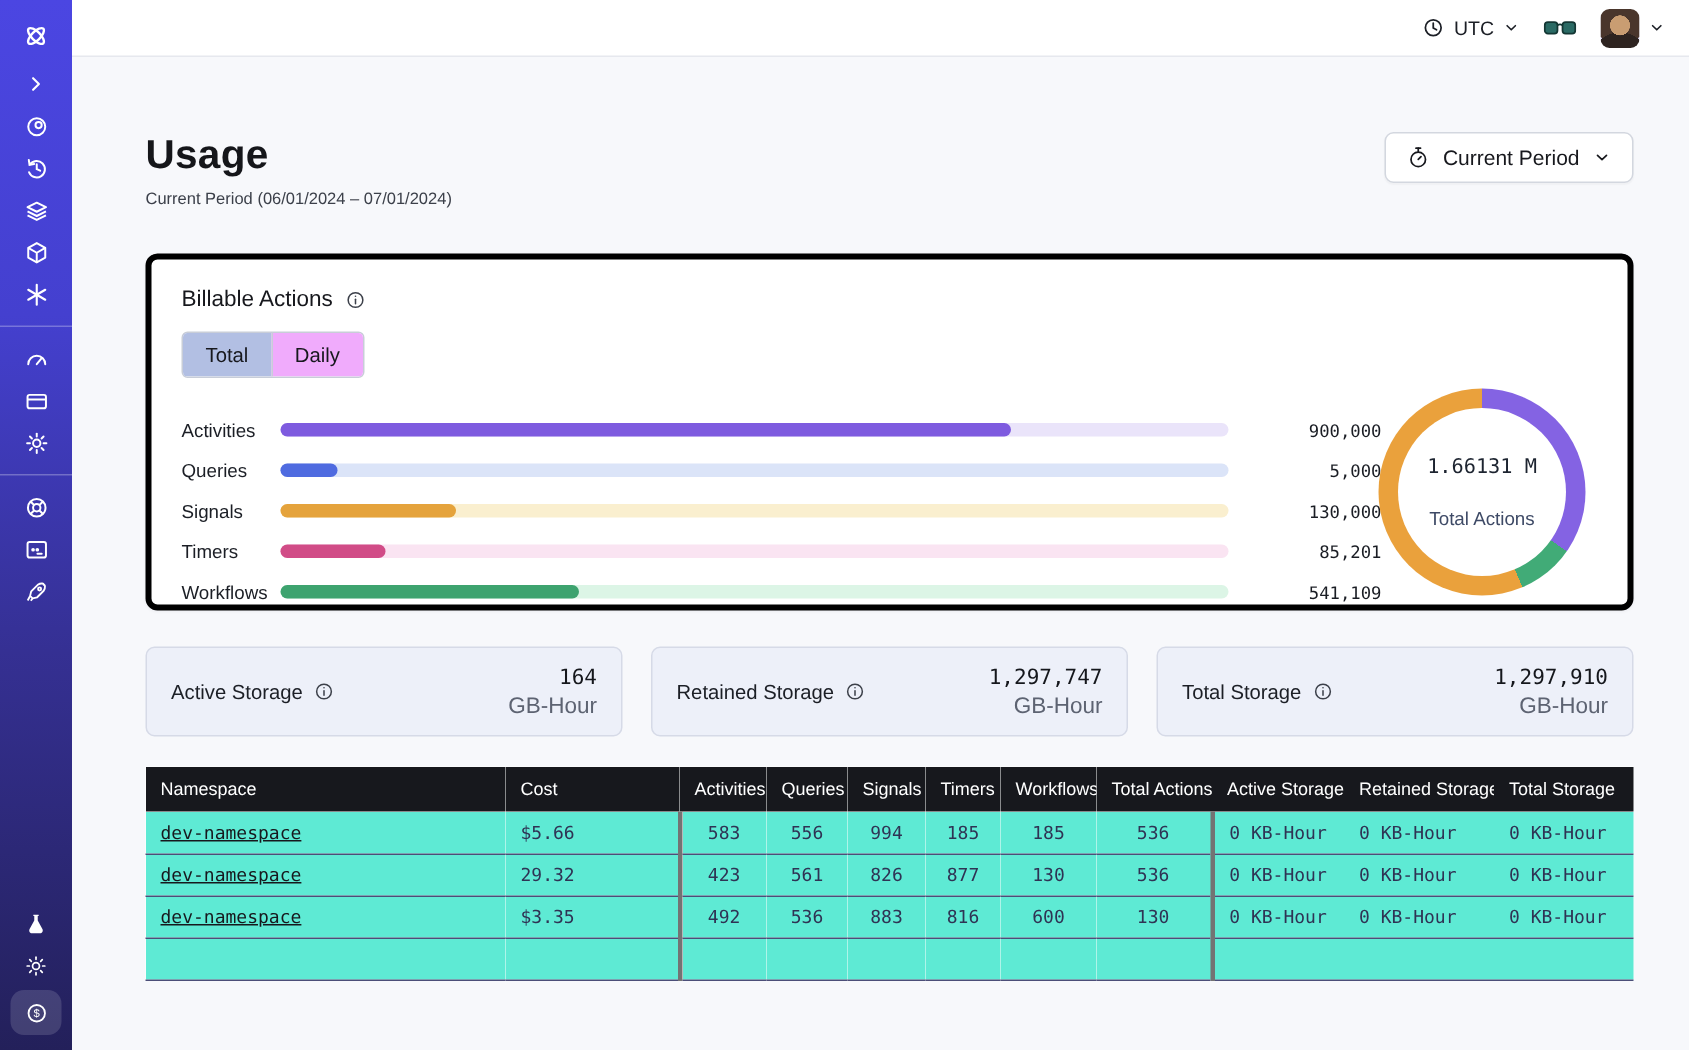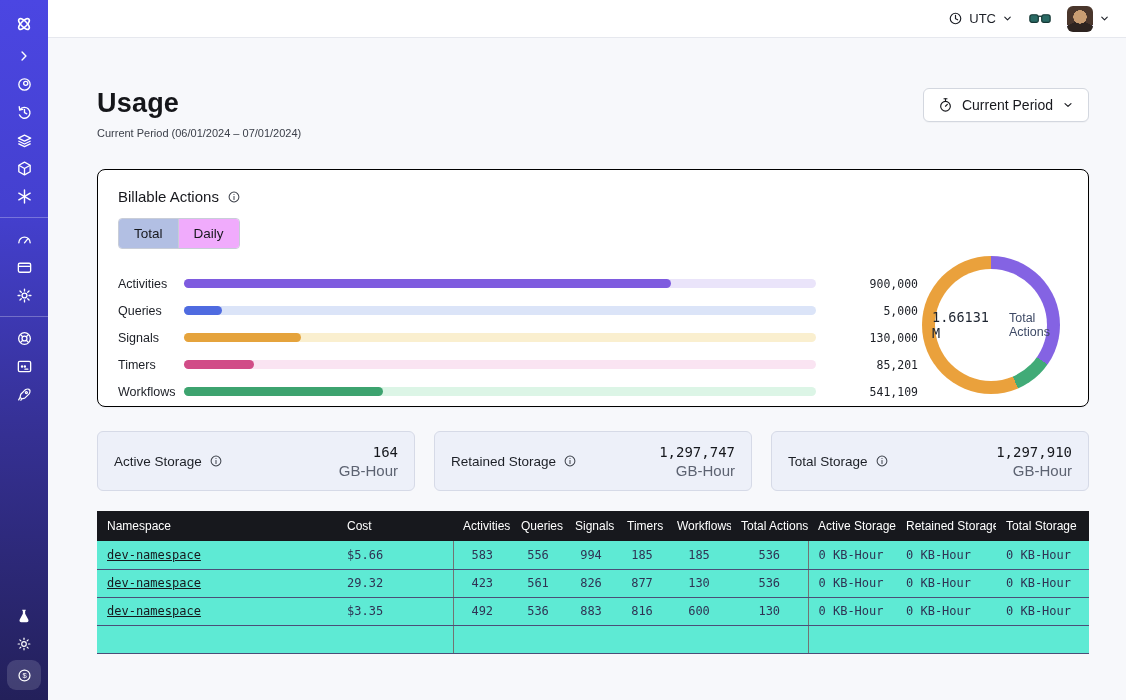--- a/index.html
+++ b/index.html
@@ -51,21 +51,21 @@
   }
 
   .banner {
     margin-top:27px; background:#e4e9fc; border:1px solid #6470c4; border-radius:4px;
     height:42px; display:flex; align-items:center; gap:9px; padding:0 16px;
     font-size:12.5px; color:#22252c;
   }
 
   
   .card {
-    margin-top:30px; background:#fff; border:1px solid #000000; border-radius:8px;
+    margin-top:30px; background:#fff; border:4px solid #000000; border-radius:8px;
     height:238px; padding:18px 20px; position:relative; box-shadow:0 1px 2px rgba(20,20,40,.04);
   }
   .card-title { display:flex; align-items:center; gap:8px; font-size:15px; color:#17181d; }
   .tabs { margin-top:13px; display:inline-flex; border:1px solid #c8cdd8; border-radius:4px; overflow:hidden;justify-content:center; }
   .tab { padding:7px 15px; font-size:13.5px; background:#f0abfc; color:#17181d; cursor:pointer; }
   .tab + .tab { border-left:1px solid #c8cdd8; }
   .tab.active { background:#b2bfe3; }
 
   #bar-rows { margin-top:21px; width:800px; }
   .bar-row { display:flex; align-items:center; height:27px; }
@@ -73,21 +73,21 @@
   .bar-track { width:632px; height:9px; border-radius:5px; position:relative; flex:none; margin-right:12px; }
   .bar-fill { position:absolute; left:0; top:0; height:9px; border-radius:5px; }
   .bar-value { flex:1; text-align:right; font-family:"DejaVu Sans Mono", monospace; font-size:11.5px; color:#1a1d24; }
 
   .donut {
     position:absolute; right:28px; top:86px; width:138px; height:138px; border-radius:50%;
     display:flex; align-items:center; justify-content:center;
   }
   .donut-hole {
     width:112px; height:112px; border-radius:50%; background:#fff;
-    display:flex; align-items:center; justify-content:center; gap:20px;
+    display:flex; flex-direction:column; align-items:center; justify-content:center; gap:20px;
   }
   .donut-value { font-family:"DejaVu Sans Mono", monospace; font-size:13.5px; color:#1d2430; }
   .donut-label { font-size:12.5px; color:#3e4a66; }
 
   
   .storage-row { margin-top:24px; display:flex; gap:19px; }
   .storage-card {
     flex:1; height:60px; background:#edf0f9; border:1px solid #d6dae7; border-radius:6px;
     display:flex; align-items:center; justify-content:space-between; padding:0 16px;
   }
@@ -102,21 +102,21 @@
     background:#17181d; color:#fff; font-size:12px; font-weight:400; height:30px;
     padding:0 10px; white-space:nowrap; overflow:hidden;
   }
   .usage-table tbody td {
     height:28px; font-family:"DejaVu Sans Mono", monospace; font-size:12px; color:#2f3354;
     border-bottom:1px solid #4b4e78; padding:0 10px; white-space:nowrap; overflow:hidden; background:#5eead4;
   }
   .al { text-align:left; } .ac { text-align:center; } .ar { text-align:left; }
   td.g-main { color:#16181d; }
   td.g-storage { background:#e7ebf9; color:#2c3050; }
-  .divider-after { border-right:1px solid #737373; }
+  .divider-after { border-right:3px solid #737373; }
   .ns-link { color:#17181d; text-decoration:underline; cursor:pointer; }
   .info-ic { color:#3c404a; }
 </style>
 </head>
 <body>
 
 <nav class="sidebar">
   <div class="sb-icon sb-logo">
     <svg width="20" height="20" viewBox="0 0 18 18" fill="none" stroke="currentColor" stroke-width="1.4">
       <ellipse cx="9" cy="9" rx="6.2" ry="2.6" transform="rotate(45 9 9)"></ellipse>

